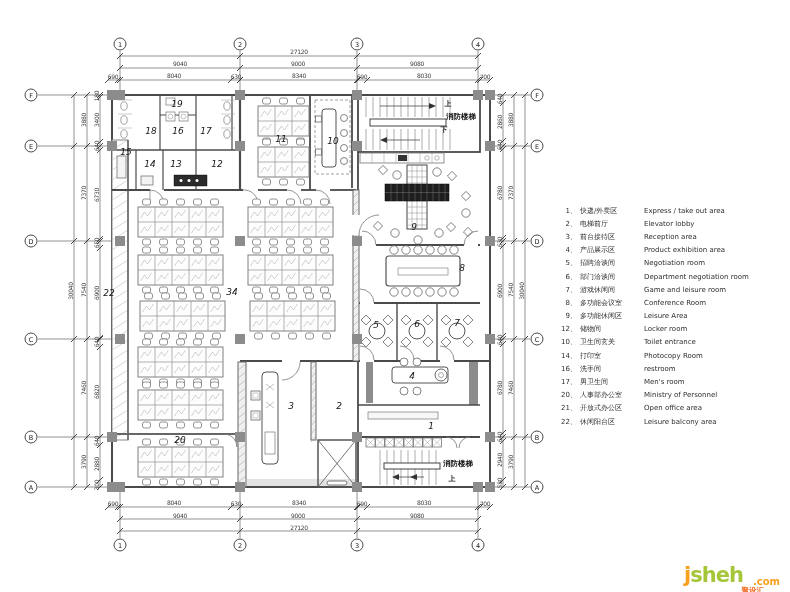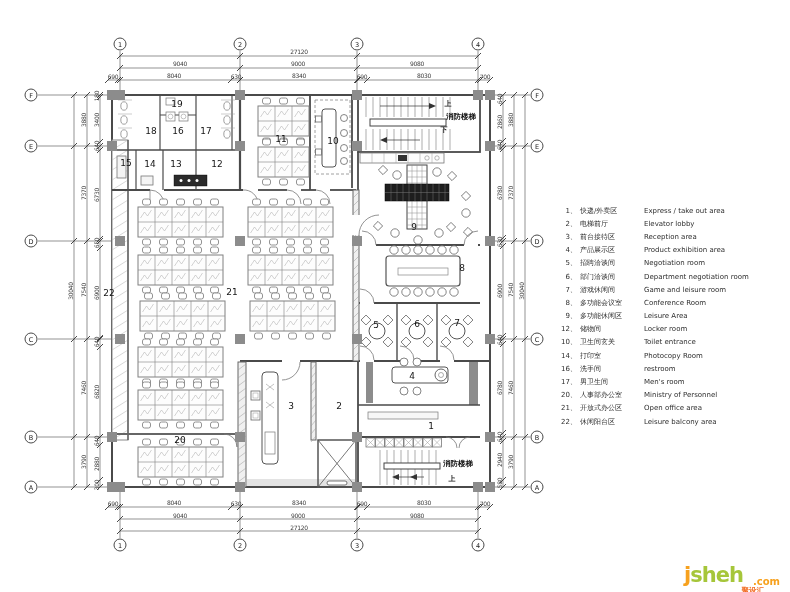--- a/index.html
+++ b/index.html
@@ -7,21 +7,21 @@
           font-family:"DejaVu Sans",sans-serif;}
   svg{position:absolute;left:0;top:0;}
   .dim-h{position:absolute;font-size:6px;color:#3c3c3c;transform:translateX(-50%);
          white-space:nowrap;letter-spacing:-0.3px;line-height:6px;}
   .dim-v{position:absolute;font-size:6px;color:#3c3c3c;transform:translate(-50%,-50%) rotate(-90deg);
          white-space:nowrap;letter-spacing:-0.3px;line-height:6px;}
   .bubble{position:absolute;width:13px;height:13px;border:1px solid #4a4a4a;border-radius:50%;
           background:#fff;font-size:6.5px;color:#222;display:flex;align-items:center;
           justify-content:center;transform:translate(-50%,-50%);box-sizing:border-box;}
   .room-num{position:absolute;font-size:9px;color:#141414;transform:translate(-50%,-50%);
-            line-height:9px;}
+            line-height:9px;font-style:italic;}
   .stair-name{position:absolute;font-size:7.5px;font-weight:bold;color:#111;
               transform:translate(-50%,-50%);white-space:nowrap;}
   .stair-dir{position:absolute;font-size:7px;font-weight:bold;color:#111;
              transform:translate(-50%,-50%);}
   .legend{position:absolute;left:560px;top:204px;width:228px;}
   .legend-row{display:flex;align-items:center;height:13.2px;font-size:7px;color:#2e2e2e;}
   .legend-num{width:17px;text-align:right;margin-right:3px;flex:none;}
   .legend-zh{width:64px;flex:none;}
   .legend-en{flex:1;}
   .watermark{position:absolute;right:6px;bottom:4px;width:100px;height:30px;}
@@ -879,27 +879,27 @@
     <div class="room-num" style="left: 376px; top: 325px;">5</div>
     <div class="room-num" style="left: 417px; top: 324px;">6</div>
     <div class="room-num" style="left: 457px; top: 323px;">7</div>
     <div class="room-num" style="left: 462px; top: 268px;">8</div>
     <div class="room-num" style="left: 414px; top: 227px;">9</div>
     <div class="room-num" style="left: 333px; top: 141px;">10</div>
     <div class="room-num" style="left: 281px; top: 139px;">11</div>
     <div class="room-num" style="left: 217px; top: 164px;">12</div>
     <div class="room-num" style="left: 176px; top: 164px;">13</div>
     <div class="room-num" style="left: 150px; top: 164px;">14</div>
-    <div class="room-num" style="left: 126px; top: 163px;">15</div>
+    <div class="room-num" style="left: 126px; top: 152px;">15</div>
     <div class="room-num" style="left: 178px; top: 131px;">16</div>
     <div class="room-num" style="left: 206px; top: 131px;">17</div>
     <div class="room-num" style="left: 151px; top: 131px;">18</div>
     <div class="room-num" style="left: 177px; top: 104px;">19</div>
     <div class="room-num" style="left: 180px; top: 440px;">20</div>
-    <div class="room-num" style="left: 232px; top: 292px;">21</div>
+    <div class="room-num" style="left: 232px; top: 292px;">34</div>
     <div class="room-num" style="left: 109px; top: 293px;">22</div>
 
   <div class="stair-dir" style="left:448px;top:104px">上</div>
   <div class="stair-name" style="left:461px;top:117px">消防楼梯</div>
   <div class="stair-dir" style="left:444px;top:130px">下</div>
   <div class="stair-name" style="left:458px;top:464px">消防楼梯</div>
   <div class="stair-dir" style="left:452px;top:479px">上</div>
 
   <div class="legend">
     <div class="legend-row">

